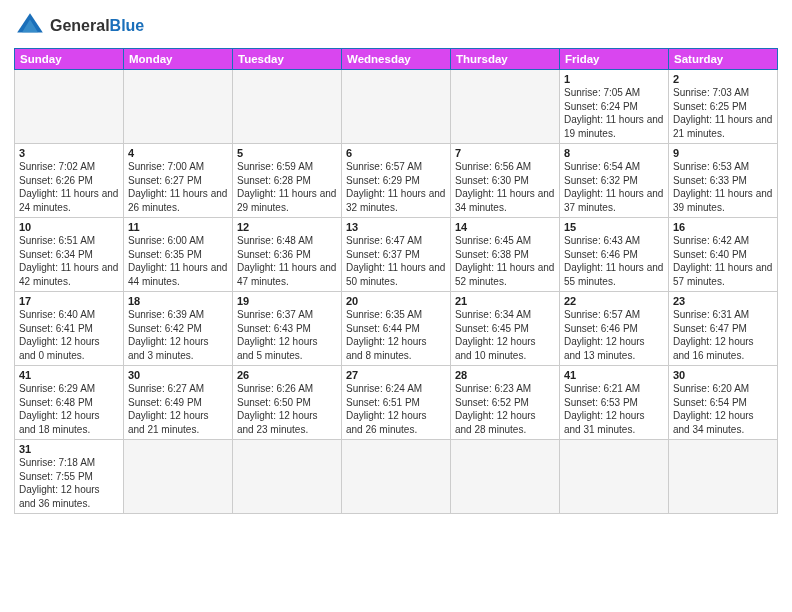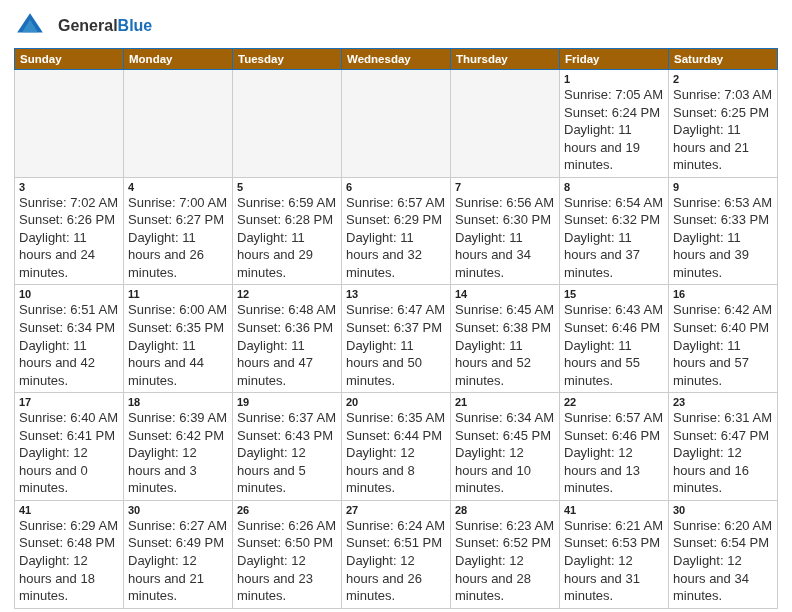--- a/index.html
+++ b/index.html
@@ -18,21 +18,21 @@
     }
     .header {
       display: flex;
       align-items: flex-start;
       justify-content: space-between;
       margin-bottom: 6px;
     }
     .logo {
       display: flex;
       align-items: center;
-      gap: 12px;
+      gap: 4px;
     }
     .logo-icon {
       width: 32px;
       height: 32px;
     }
     .title-block {
       text-align: right;
     }
     .main-title {
       font-size: 32px;
@@ -43,21 +43,21 @@
     .subtitle {
       font-size: 14px;
       color: #555;
     }
     .calendar {
       width: 100%;
       border-collapse: collapse;
       border: 1px solid #aaa;
     }
     .calendar th {
-      background: #a16207;
+      background: #d946ef;
       color: #fff;
       font-size: 11.5px;
       font-weight: bold;
       padding: 4px 5px;
       text-align: left;
       border: 1px solid #1a6fba;
     }
     .calendar td {
       border: 1px solid #ccc;
       vertical-align: top;
@@ -71,21 +71,21 @@
       background: #f5f5f5;
     }
     .day-num {
       font-size: 11px;
       font-weight: bold;
       color: #222;
       display: block;
       margin-bottom: 1px;
     }
     .day-info {
-      font-size: 13px;
+      font-size: 10px;
       color: #333;
       line-height: 1.35;
     }
     .last-row td {
       height: 55px;
     }
   </style>
 </head>
 <body>
 
@@ -307,15 +307,29 @@
 Sunset: 6:53 PM
 Daylight: 12 hours and 31 minutes.</div>
           </td>
           <td>
             <span class="day-num">30</span>
             <div class="day-info">Sunrise: 6:20 AM
 Sunset: 6:54 PM
 Daylight: 12 hours and 34 minutes.</div>
           </td>
         </tr>
+        <tr class="last-row">
+          <td>
+            <span class="day-num">31</span>
+            <div class="day-info">Sunrise: 7:18 AM
+Sunset: 7:55 PM
+Daylight: 12 hours and 36 minutes.</div>
+          </td>
+          <td class="empty"></td>
+          <td class="empty"></td>
+          <td class="empty"></td>
+          <td class="empty"></td>
+          <td class="empty"></td>
+          <td class="empty"></td>
+        </tr>
       </tbody>
   </table>
 </div>
 
 </body></html>

